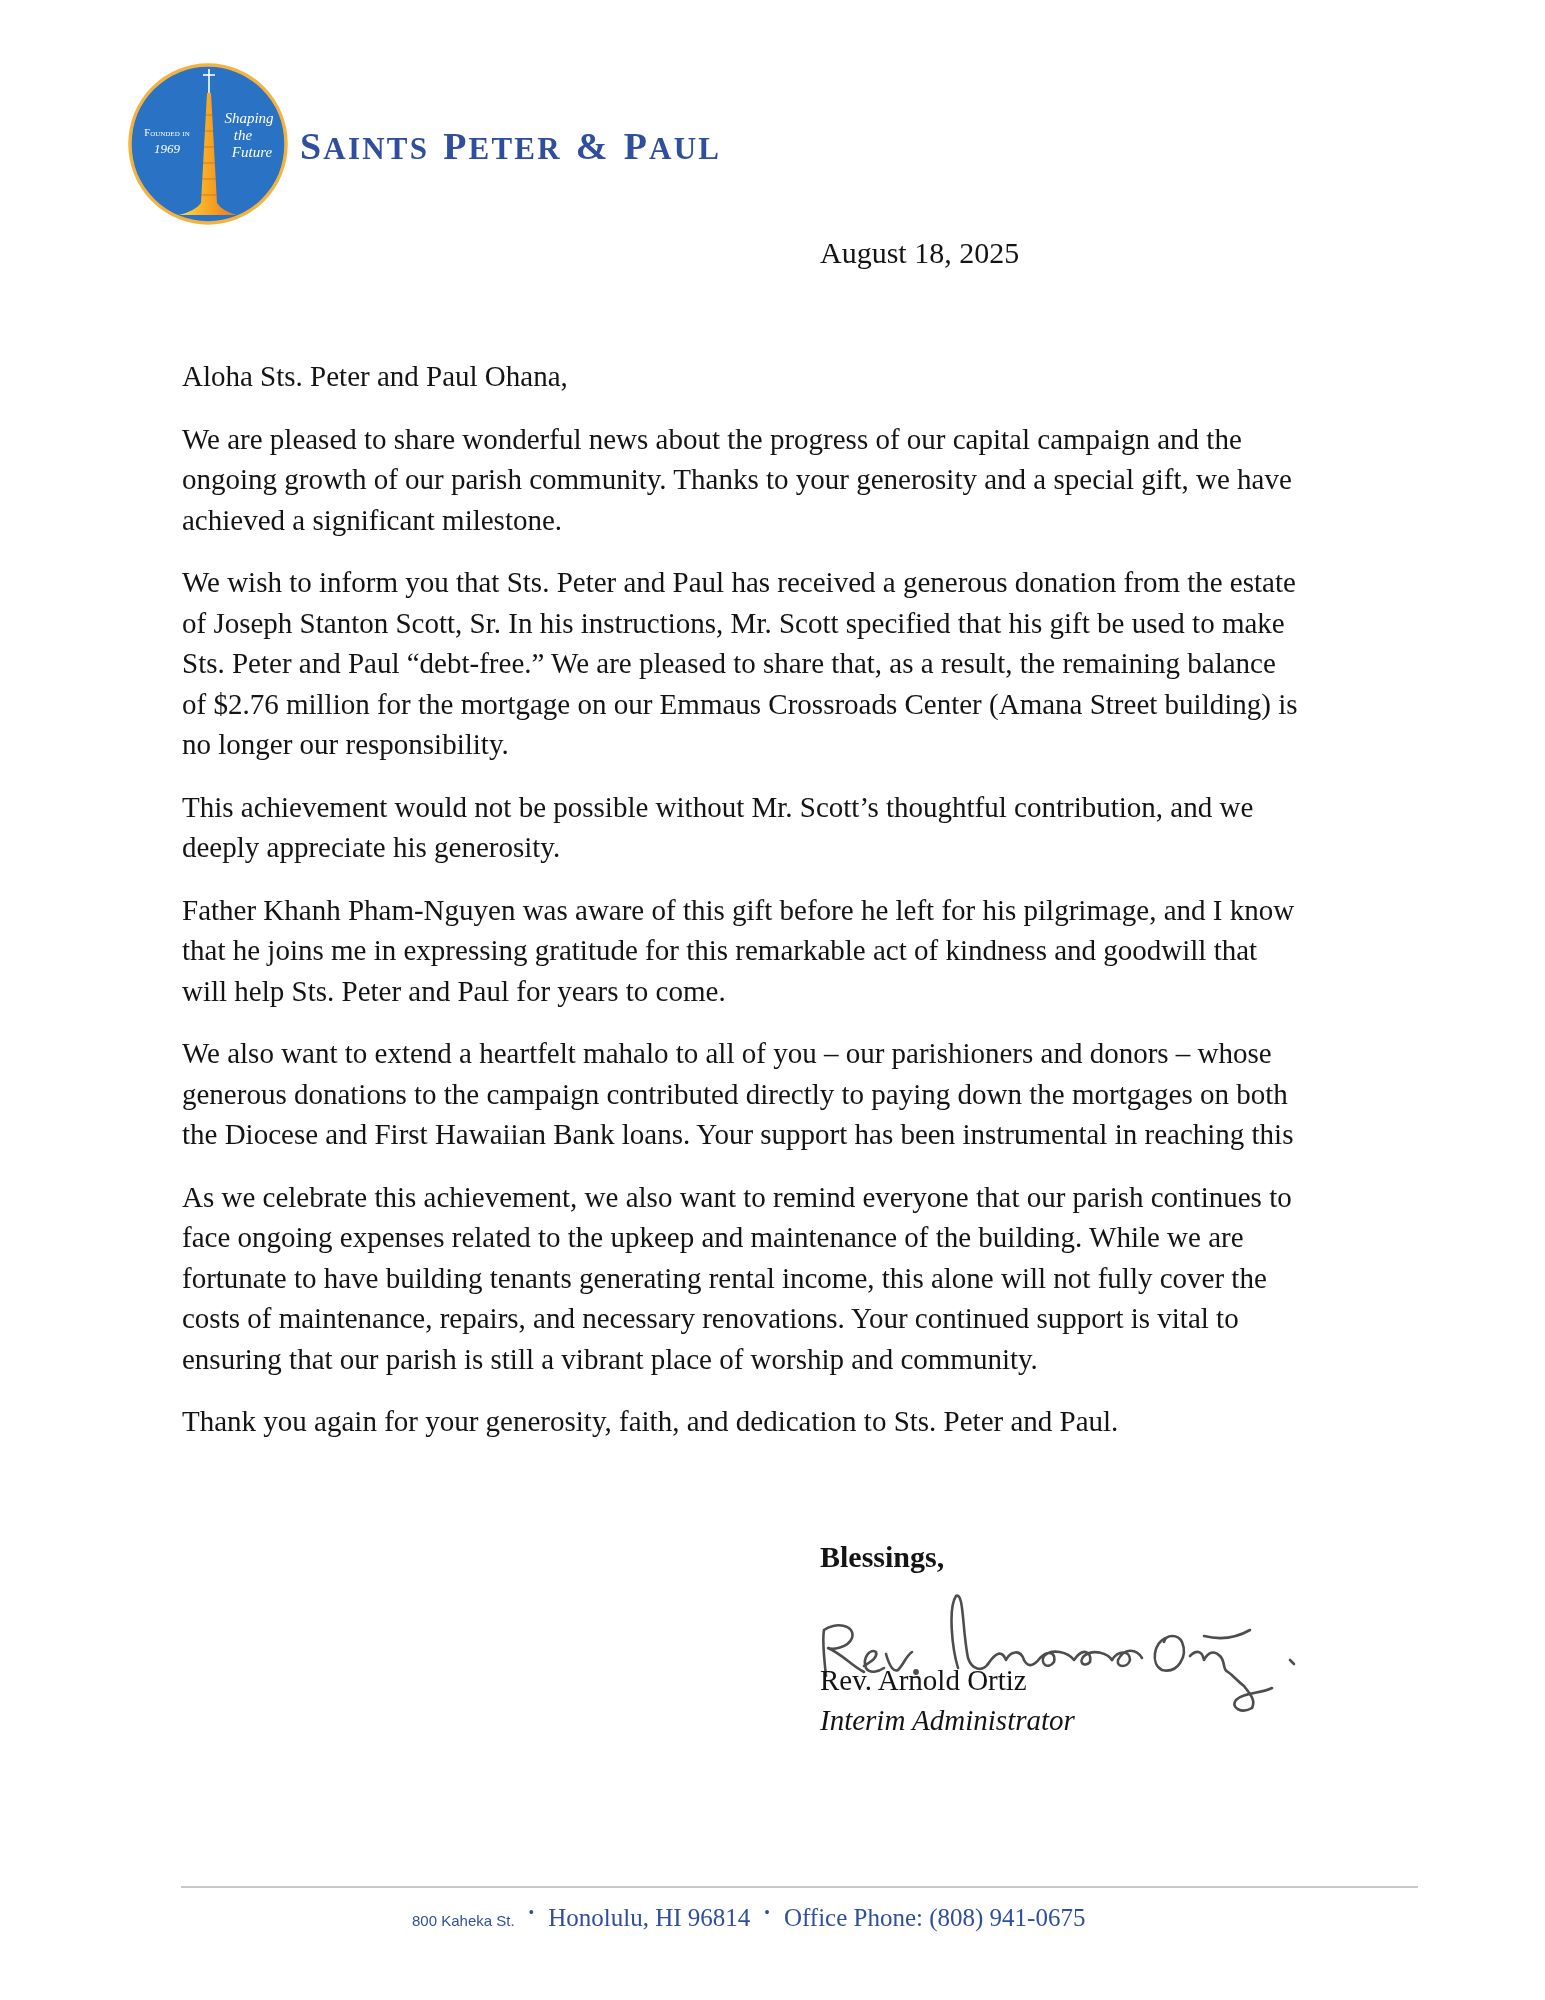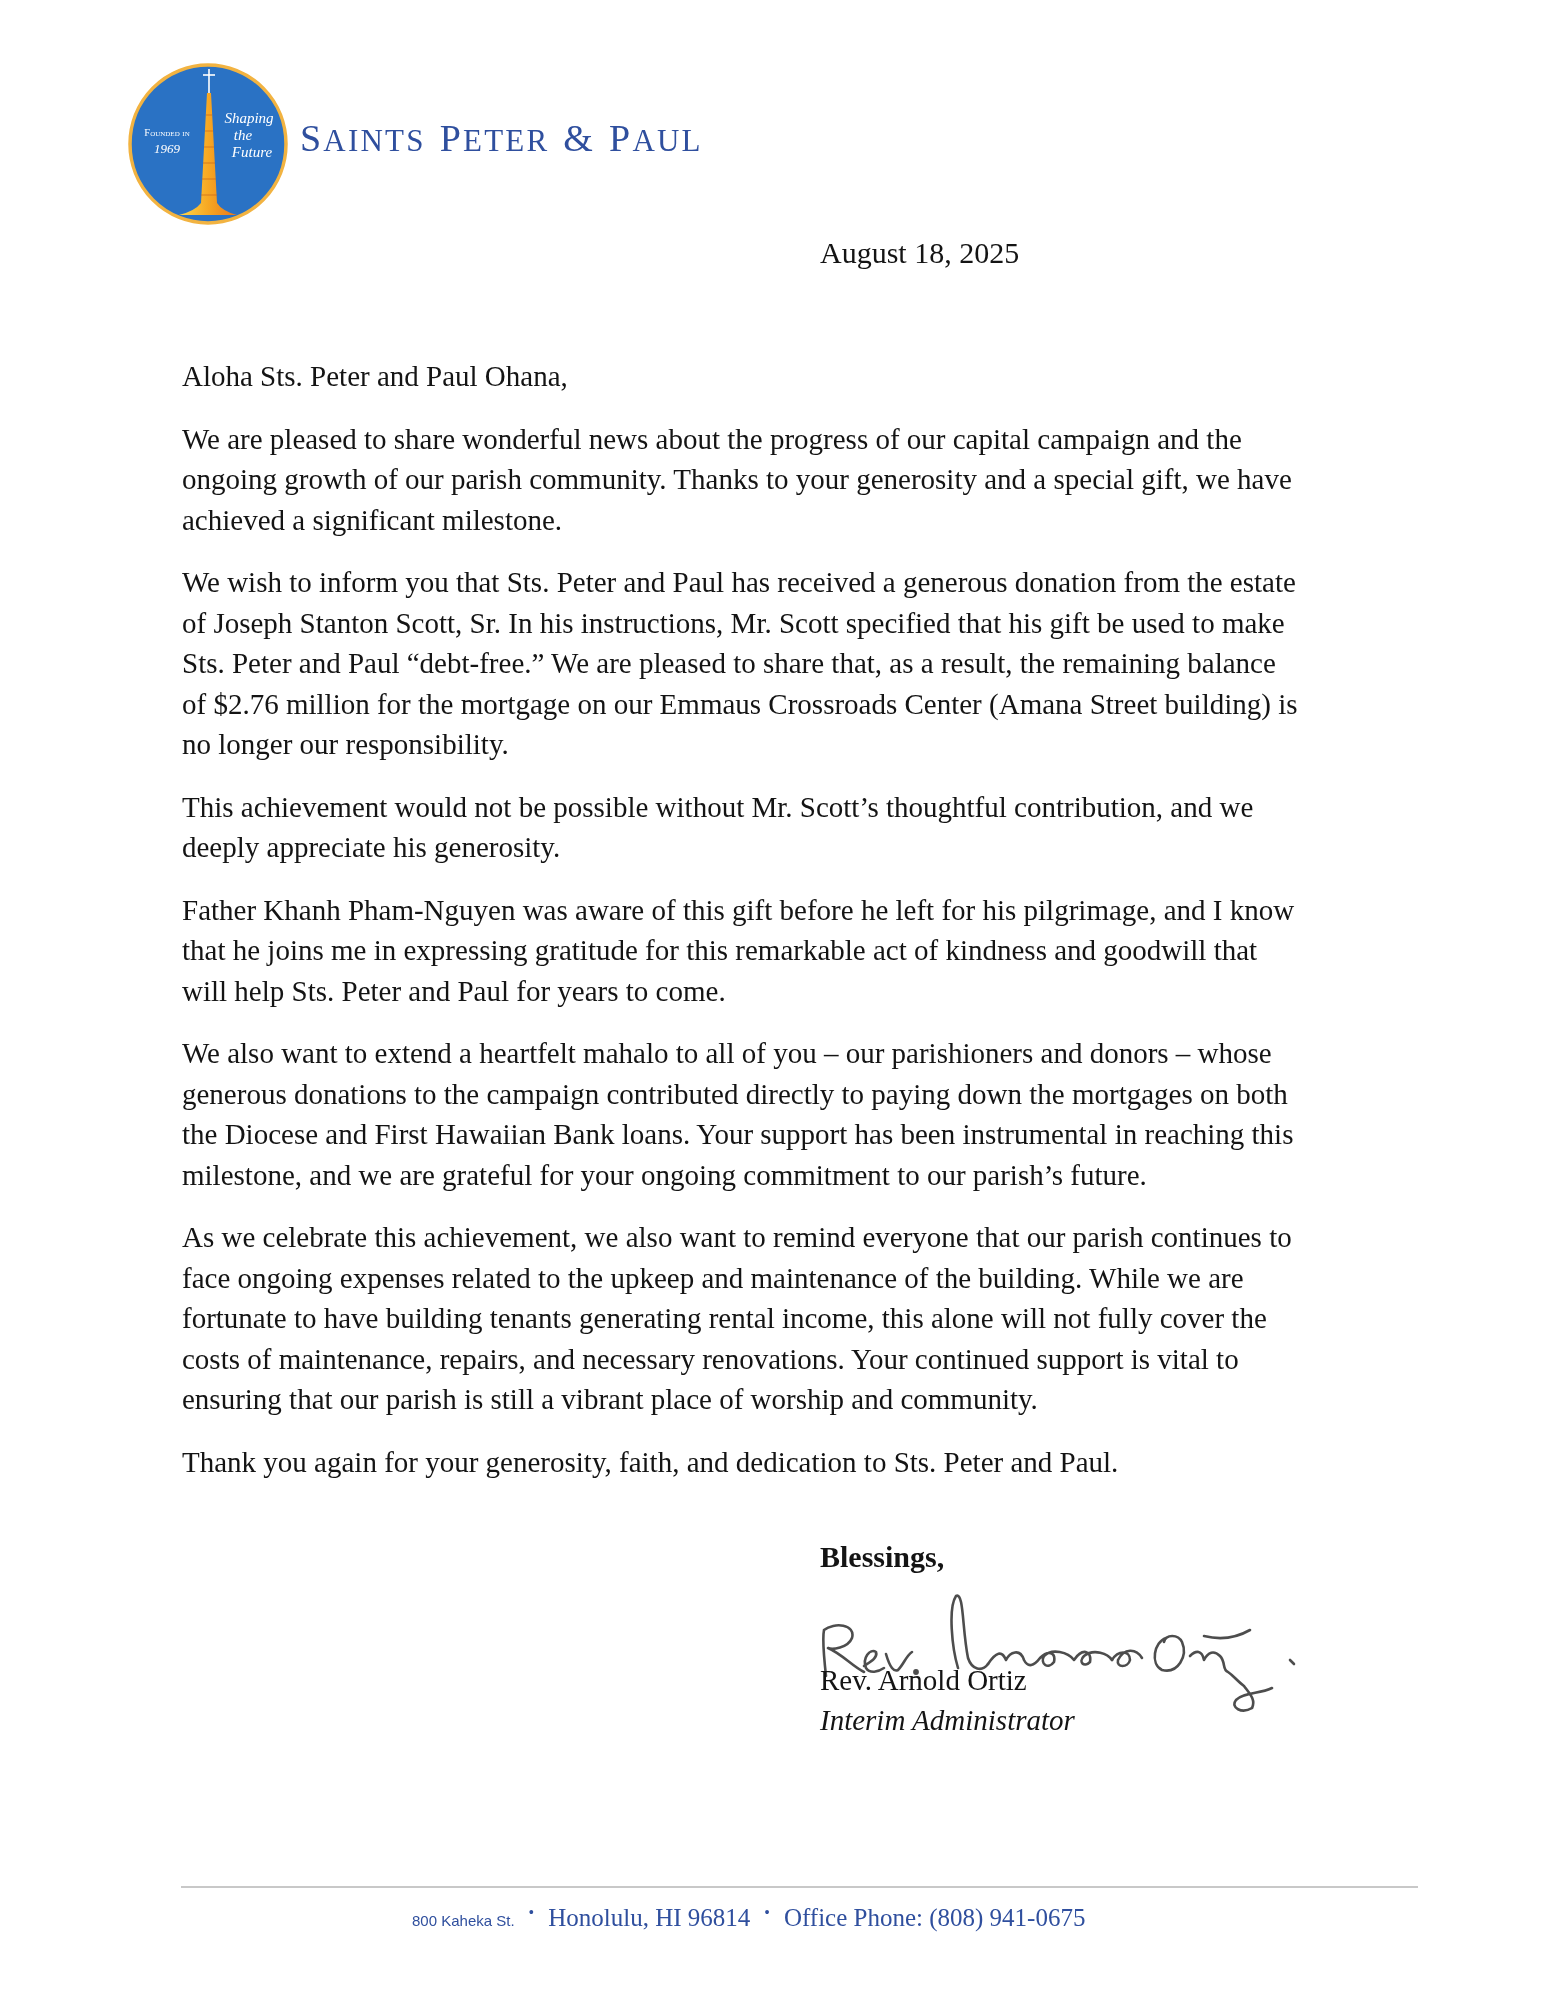--- a/index.html
+++ b/index.html
@@ -1,20 +1,20 @@
 <!DOCTYPE html>
 <html><head>
 <meta charset="utf-8">
 <style>
   html, body { margin: 0; padding: 0; background: #ffffff; }
   body { width: 1545px; height: 2000px; position: relative; overflow: hidden;
          font-family: "Liberation Serif", "DejaVu Serif", serif; color: #141414; }
   .logo { position: absolute; left: 127px; top: 63px; width: 162px; height: 162px; }
-  .brand { position: absolute; left: 300px; top: 116px; font-family: "Liberation Serif", serif;
-           font-weight: normal; color: #2f4f9e; font-size: 31px; letter-spacing: 2.2px; white-space: nowrap; }
+  .brand { position: absolute; left: 300px; top: 124px; font-family: "Liberation Serif", serif;
+           font-weight: bold; color: #2f4f9e; font-size: 31px; letter-spacing: 2.2px; white-space: nowrap; }
   .brand .big { font-size: 38px; }
   .date { position: absolute; left: 820px; top: 236px; font-size: 30px; white-space: nowrap; }
   .body { position: absolute; left: 182px; top: 356px; width: 1250px; font-size: 29px; }
   .para { margin: 0 0 22px 0; }
   .line { display: block; height: 40.5px; line-height: 40.5px; white-space: nowrap; }
   .signature { position: absolute; left: 812px; top: 1568px; width: 540px; height: 145px; }
   .name { position: absolute; left: 820px; top: 1660px; font-size: 29px; white-space: nowrap; line-height: 40px; }
   .role { position: absolute; left: 820px; top: 1700px; font-size: 29px; font-style: italic; white-space: nowrap; line-height: 40px; }
   .divider { position: absolute; left: 181px; top: 1886px; width: 1237px; height: 2px; background: #c8c8c8; }
   .footer { position: absolute; left: 412px; top: 1904px; font-size: 25px; color: #2f4f9e; white-space: nowrap;
@@ -80,21 +80,20 @@
       </p>
       <p class="para">
         <span class="line">Father Khanh Pham-Nguyen was aware of this gift before he left for his pilgrimage, and I know</span>
         <span class="line">that he joins me in expressing gratitude for this remarkable act of kindness and goodwill that</span>
         <span class="line">will help Sts. Peter and Paul for years to come.</span>
       </p>
       <p class="para">
         <span class="line">We also want to extend a heartfelt mahalo to all of you – our parishioners and donors – whose</span>
         <span class="line">generous donations to the campaign contributed directly to paying down the mortgages on both</span>
         <span class="line">the Diocese and First Hawaiian Bank loans. Your support has been instrumental in reaching this</span>
-        <span class="line">milestone, and we are grateful for your ongoing commitment to our parish’s future.</span>
       </p>
       <p class="para">
         <span class="line">As we celebrate this achievement, we also want to remind everyone that our parish continues to</span>
         <span class="line">face ongoing expenses related to the upkeep and maintenance of the building. While we are</span>
         <span class="line">fortunate to have building tenants generating rental income, this alone will not fully cover the</span>
         <span class="line">costs of maintenance, repairs, and necessary renovations. Your continued support is vital to</span>
         <span class="line">ensuring that our parish is still a vibrant place of worship and community.</span>
       </p>
       <p class="para">
         <span class="line">Thank you again for your generosity, faith, and dedication to Sts. Peter and Paul.</span>

